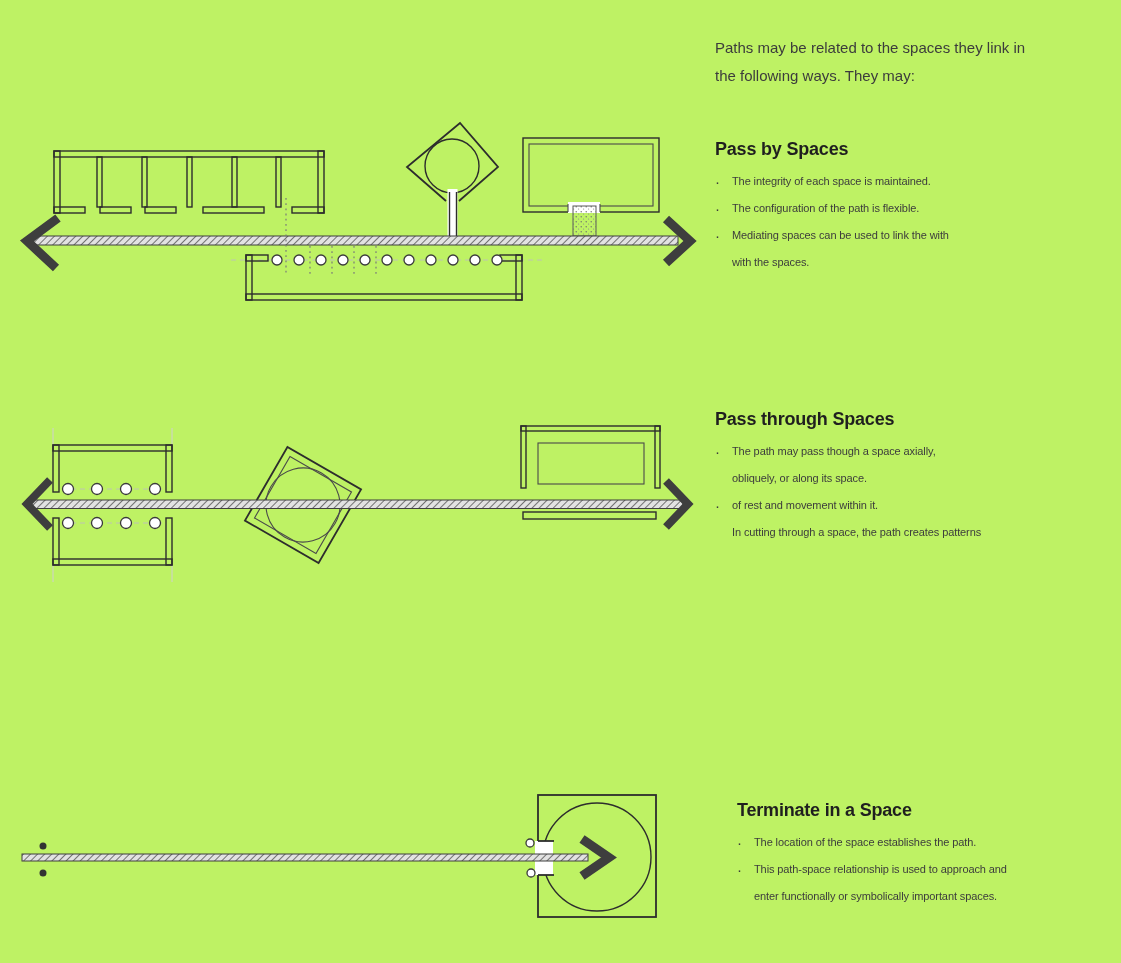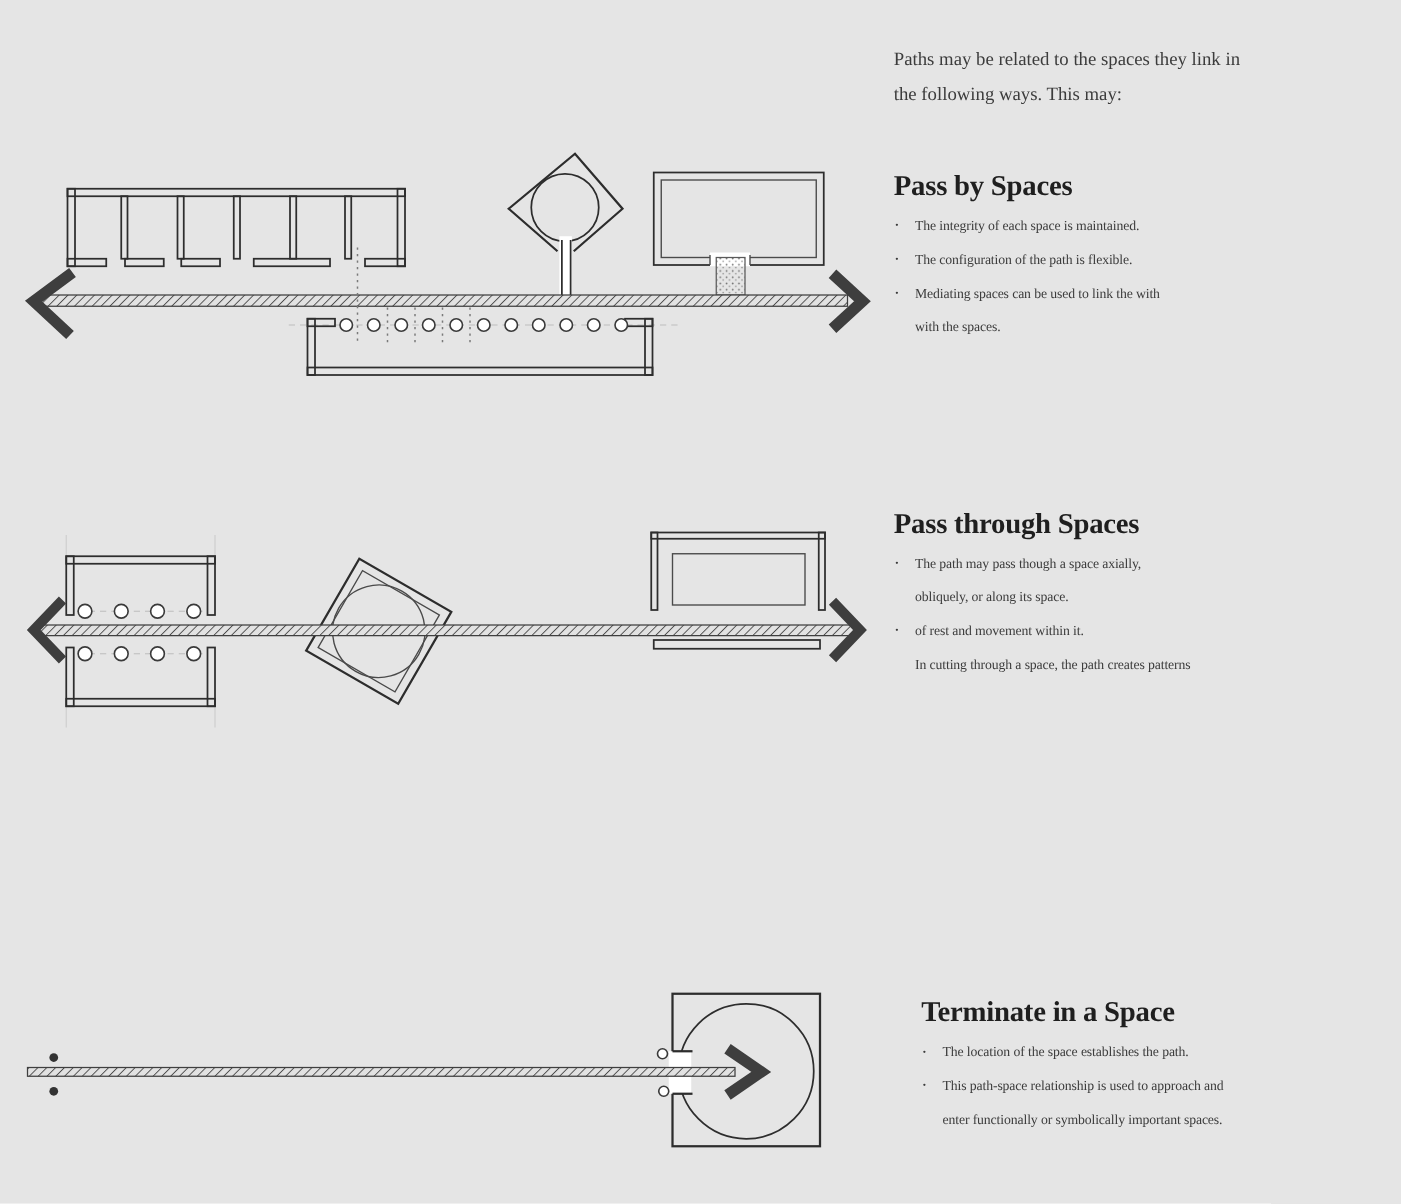--- a/index.html
+++ b/index.html
@@ -1,18 +1,18 @@
 <!DOCTYPE html>
 <html><head>
 <meta charset="utf-8">
 <style>
   html,body { margin:0; padding:0; background:#ffffff; }
   .page {
-    position:relative; width:1121px; height:963px; background:#e5e5e5;
-    font-family:Liberation Serif, serif; color:#3a3a3a; overflow:hidden;
+    position:relative; width:1121px; height:963px; background:#bef264;
+    font-family:Liberation Sans, sans-serif; color:#3a3a3a; overflow:hidden;
   }
   .diagram { position:absolute; left:0; }
   #svg-pass-by    { top:110px; }
   #svg-pass-thru  { top:410px; }
   #svg-terminate  { top:760px; }
 
   
   .w      { fill:none; stroke:#2d2d2d; stroke-width:1.4; }
   .w2     { fill:none; stroke:#2d2d2d; stroke-width:1.8; }
   .thin   { fill:none; stroke:#4a4a4a; stroke-width:1.1; }
@@ -21,21 +21,21 @@
   .col    { fill:#ffffff; stroke:#3a3a3a; stroke-width:1.3; }
   .dotl   { fill:none; stroke:#7a7a7a; stroke-width:1.2; stroke-dasharray:1.8 3.4; }
   .faint  { fill:none; stroke:#bdbdbd; stroke-width:0.9; stroke-dasharray:5 4; }
   .constr { fill:none; stroke:#cfcfcf; stroke-width:1; }
   .erase  { fill:#ffffff; stroke:none; }
 
   
   .textcol { position:absolute; left:715px; width:402px; }
   .intro   { top:34px; font-size:15px; line-height:28px; color:#3c3c3c; }
   .section .heading {
-    font-size:23px; font-weight:bold; color:#1f1f1f; letter-spacing:-0.2px;
+    font-size:18px; font-weight:bold; color:#1f1f1f; letter-spacing:-0.2px;
     margin:0 0 8px 0; line-height:22px;
   }
   .bullet { display:flex; align-items:flex-start; }
   .bullet .dot {
     width:17px; flex:0 0 17px; font-size:15px; line-height:27px; color:#3c3c3c;
     text-align:left;
   }
   .blines { flex:1; }
   .bline  { font-size:11px; line-height:27px; color:#3c3c3c; letter-spacing:-0.1px; }
   #section-pass-by   { top:138px; }
@@ -199,21 +199,21 @@
     <g>
       <rect class="band" x="22" y="854" width="566" height="7" fill="url(#hatch3)"></rect>
       <circle cx="43" cy="846" r="3.5" fill="#333333"></circle>
       <circle cx="43" cy="873" r="3.5" fill="#333333"></circle>
     </g>
     <path class="arrow" stroke-width="9" d="M582,839 L609,857.5 L582,876"></path>
   </svg>
 
   <div class="textcol intro">
     <div>Paths may be related to the spaces they link in</div>
-    <div>the following ways. This may:</div>
+    <div>the following ways. They may:</div>
   </div>
 
   <div id="section-pass-by" class="textcol section">
     <div class="heading">Pass by Spaces</div>
     <div class="bullet">
       <span class="dot">·</span>
       <div class="blines">
           <div class="bline">The integrity of each space is maintained.</div>
         </div>
     </div>

